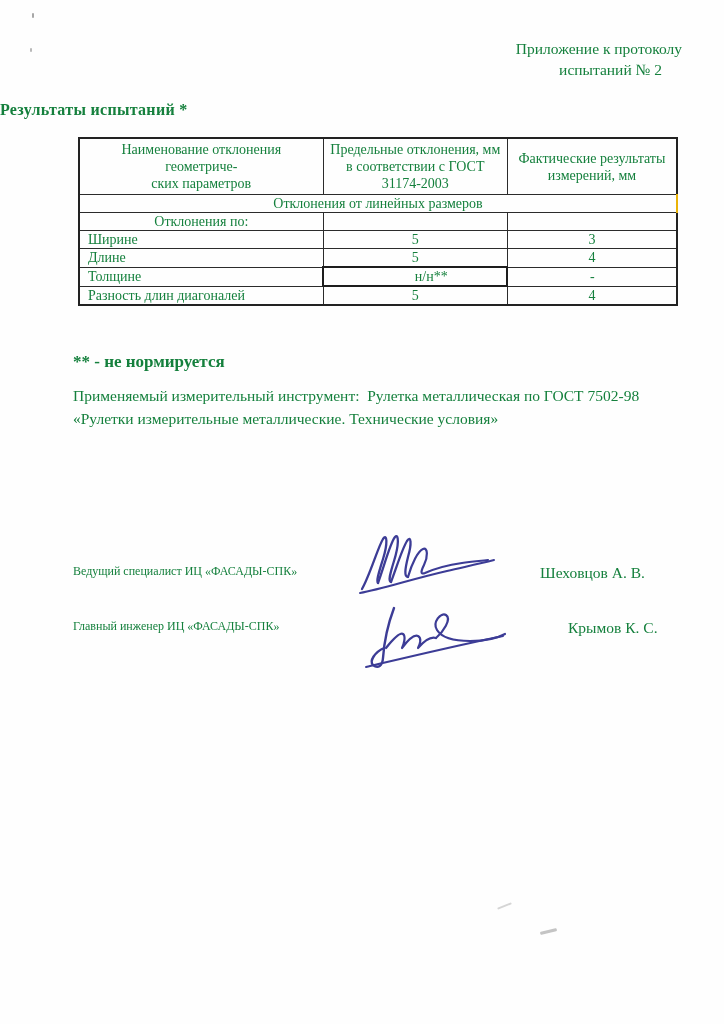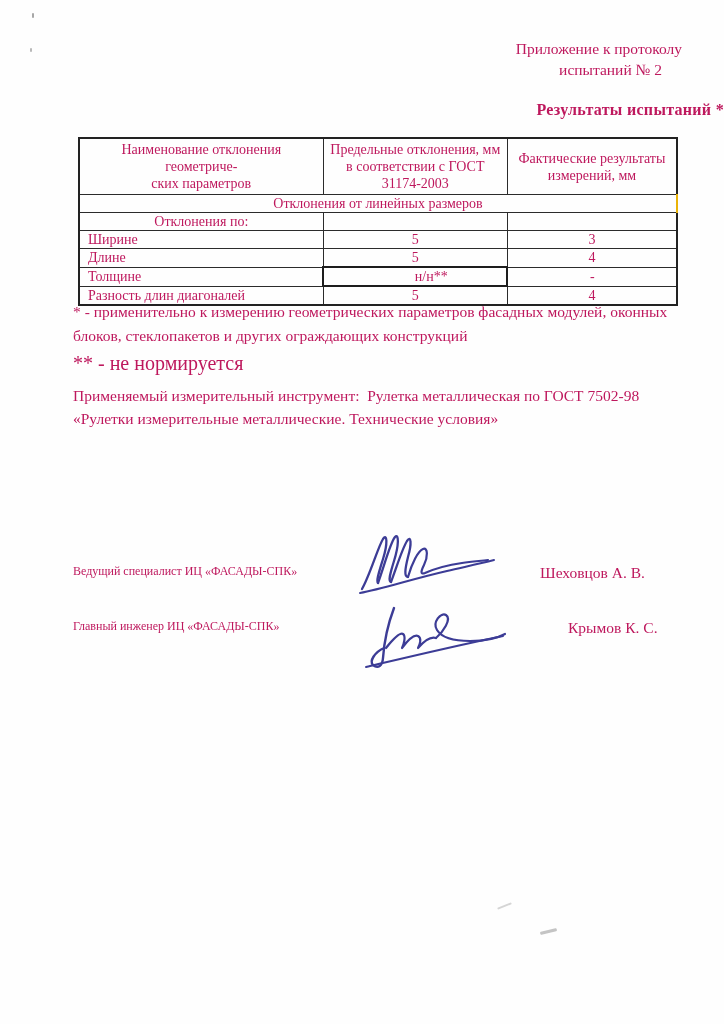--- a/index.html
+++ b/index.html
@@ -4,41 +4,41 @@
 <style>
   * { margin: 0; padding: 0; box-sizing: border-box; }
   html, body { background: #e8e8e8; }
   body { font-family: "Liberation Serif", "DejaVu Serif", serif; }
   .page {
     position: relative;
     width: 724px;
     height: 1024px;
     margin: 0 auto;
     background: #fefefe;
-    color: #be185d;
+    color: #15803d;
     overflow: hidden;
   }
 
   
   .header-note {
     position: absolute;
     top: 38px;
     right: 42px;
     text-align: right;
     font-size: 15.5px;
     line-height: 21px;
   }
   .header-note .line2 { margin-right: 20px; }
 
   
   .doc-title {
     position: absolute;
     top: 101px;
     left: 0; right: 0;
-    text-align: right;
+    text-align: left;
     font-size: 16px;
     font-weight: bold;
     letter-spacing: 0.3px;
   }
 
   
   .results-table {
     position: absolute;
     top: 137px;
     left: 78px;
@@ -78,21 +78,22 @@
     position: absolute;
     top: 300px; left: 73px;
     width: 606px;
     font-size: 15.5px;
     line-height: 24px;
   }
   .note-2 {
     position: absolute;
     top: 352px; left: 73px;
     width: 606px;
-    font-size: 20px;
+    font-size: 17px;
+    font-weight: bold;
   }
   .instrument {
     position: absolute;
     top: 384px; left: 73px;
     width: 622px;
     font-size: 15.5px;
     line-height: 23px;
     white-space: pre-wrap;
   }
 
@@ -174,21 +175,20 @@
         <td class="center">-</td>
       </tr>
       <tr>
         <td class="left">Разность длин диагоналей</td>
         <td class="center">5</td>
         <td class="center">4</td>
       </tr>
     </tbody>
   </table>
 
-  <div class="note-1">* - применительно к измерению геометрических параметров фасадных модулей, оконных блоков, стеклопакетов и других ограждающих конструкций</div>
   <div class="note-2">** - не нормируется</div>
   <div class="instrument">Применяемый измерительный инструмент:  Рулетка металлическая по ГОСТ 7502-98 «Рулетки измерительные металлические. Технические условия»</div>
 
   <div class="sig-label row1">Ведущий специалист ИЦ «ФАСАДЫ-СПК»</div>
   <svg class="sig-svg row1" viewBox="0 0 150 70">
     <path d="M10 62 C 18 48, 26 20, 31 12 C 35 6, 36 16, 31 32 C 27 45, 24 54, 26 56" stroke-width="2.3"></path>
     <path d="M26 56 C 32 40, 38 16, 43 10 C 47 6, 47 18, 42 34 C 38 47, 36 54, 39 55" stroke-width="2.3"></path>
     <path d="M39 55 C 44 42, 50 22, 55 14 C 59 8, 60 16, 56 30 C 53 42, 52 50, 56 50" stroke-width="2.3"></path>
     <path d="M56 50 C 60 36, 66 24, 71 22 C 76 20, 76 30, 72 38 C 69 44, 68 48, 73 46 C 82 42, 96 38, 110 36 C 120 34.5, 128 34, 136 33" stroke-width="2.2"></path>
     <path d="M8 66 C 30 62, 60 52, 95 44 C 112 40, 126 37, 142 33" stroke-width="2"></path>

